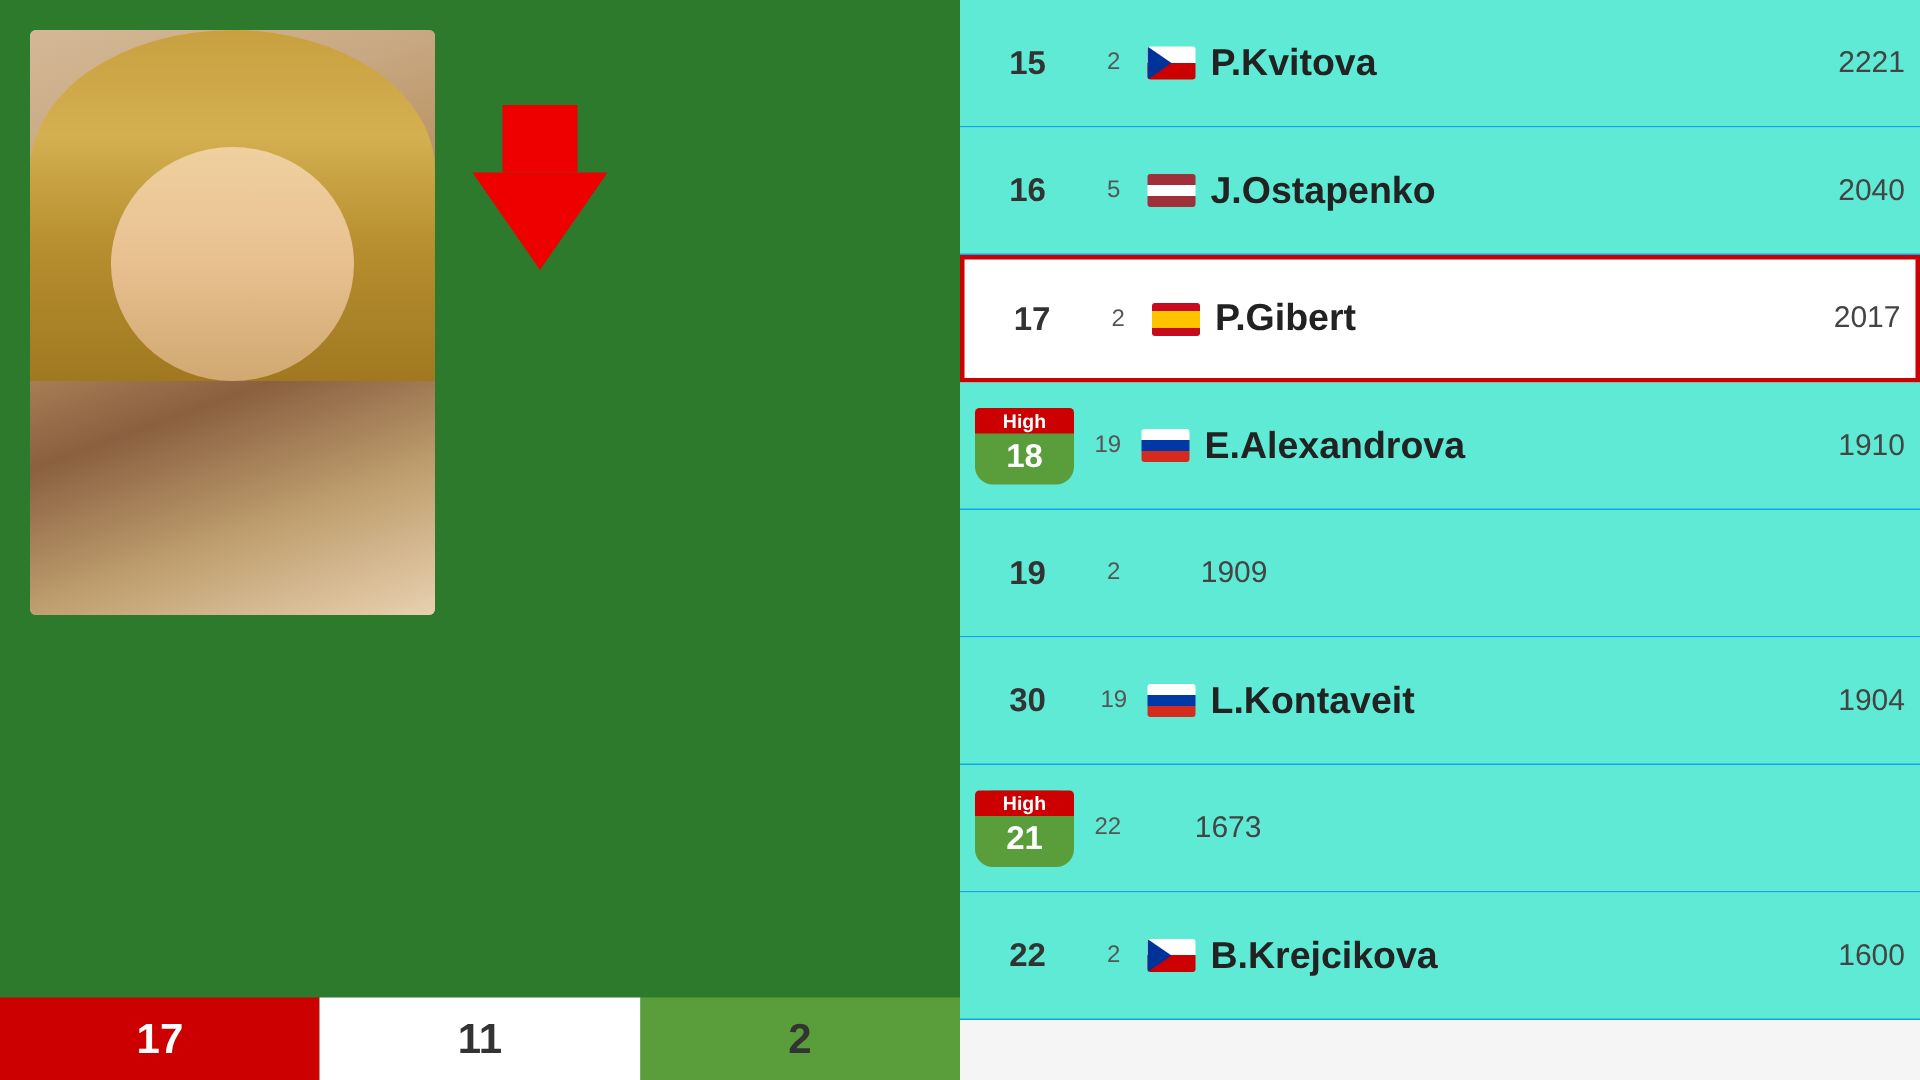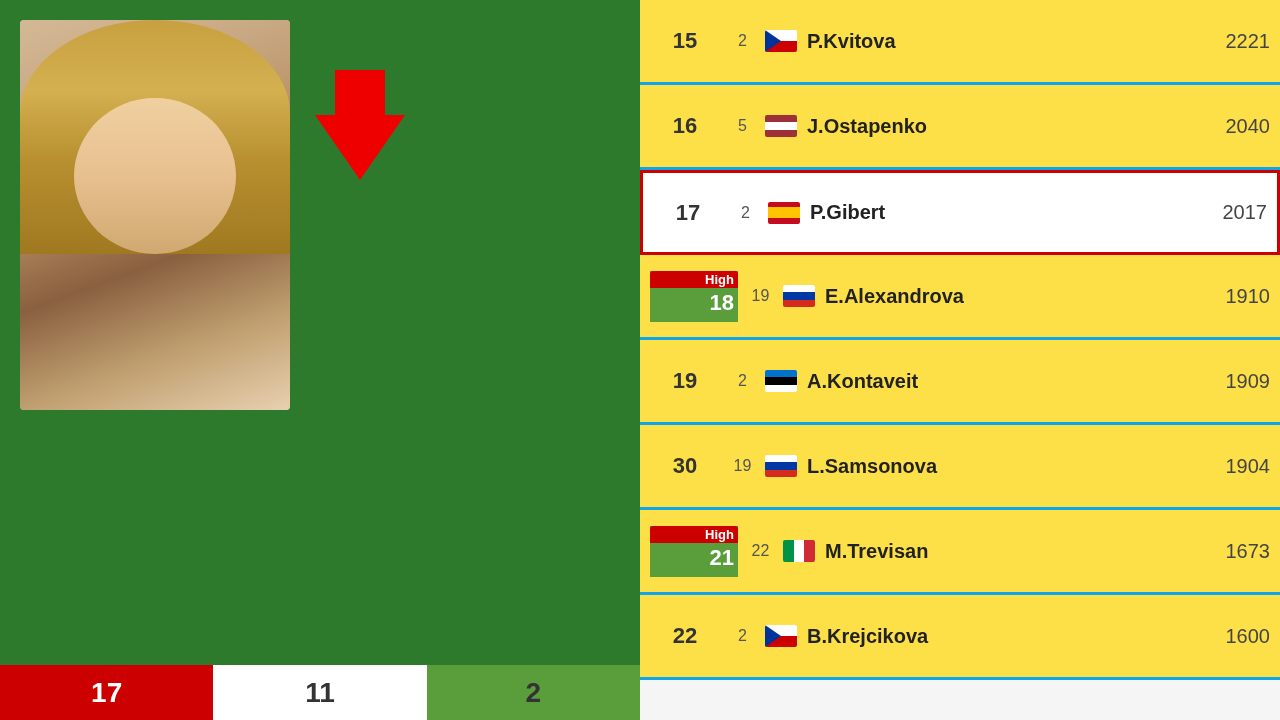--- a/index.html
+++ b/index.html
@@ -134,45 +134,45 @@
     }
 
     .ranking-table {
       width: 100%;
     }
 
     .ranking-row {
       display: flex;
       align-items: center;
       height: 85px;
-      border-bottom: 3px solid #0ea5e9;
-      background: #fde047;
+      border-bottom: 1px solid #0ea5e9;
+      background: #5eead4;
       padding: 0 10px;
     }
 
     .ranking-row.highlighted {
       border: 3px solid #cc0000;
       background: white;
     }
 
     .rank-num {
       width: 70px;
       text-align: center;
       font-size: 22px;
       font-weight: bold;
       color: #333;
     }
 
     .rank-num.high-badge {
-      width: 88px;
+      width: 66px;
       background-color: #5a9e3c;
       color: white;
-      border-radius: 0;
+      border-radius: 12px;
       padding: 6px 4px;
-      text-align: right;
+      text-align: center;
     }
 
     .rank-num.high-badge .high-label {
       font-size: 13px;
       font-weight: bold;
       background-color: #cc0000;
       border-radius: 3px 3px 0 0;
       padding: 1px 4px;
       display: block;
       margin: -6px -4px 2px -4px;
@@ -265,21 +265,21 @@
 
     .points {
       width: 80px;
       text-align: right;
       font-size: 20px;
       color: #444;
       font-weight: 400;
     }
 
     .name-text {
-      font-size: 20px;
+      font-size: 25px;
       font-weight: bold;
     }
   </style>
 </head>
 <body>
 
 <div class="left-panel">
   <div class="player-photo">
     <div class="player-photo-inner"></div>
   </div>
@@ -337,46 +337,38 @@
     <div class="change-num">19</div>
     <div class="flag-name">
       <span class="flag flag-ru"></span>
       <span class="name-text">E.Alexandrova</span>
     </div>
     <div class="points">1910</div>
   </div>
       <div class="ranking-row">
     <div class="rank-num">19</div>
     <div class="change-num">2</div>
-    <div class="flag-name">
-      <span class="flag flag-ee"></span>
-      <span class="name-text">A.Kontaveit</span>
-    </div>
     <div class="points">1909</div>
   </div>
       <div class="ranking-row">
     <div class="rank-num">30</div>
     <div class="change-num">19</div>
     <div class="flag-name">
       <span class="flag flag-ru"></span>
-      <span class="name-text">L.Samsonova</span>
+      <span class="name-text">L.Kontaveit</span>
     </div>
     <div class="points">1904</div>
   </div>
       <div class="ranking-row">
 
       <div class="rank-num high-badge">
         <span class="high-label">High</span>
         <span class="high-number">21</span>
       </div>
     <div class="change-num">22</div>
-    <div class="flag-name">
-      <span class="flag flag-it"></span>
-      <span class="name-text">M.Trevisan</span>
-    </div>
     <div class="points">1673</div>
   </div>
       <div class="ranking-row">
     <div class="rank-num">22</div>
     <div class="change-num">2</div>
     <div class="flag-name">
       <span class="flag flag-cz2"></span>
       <span class="name-text">B.Krejcikova</span>
     </div>
     <div class="points">1600</div>

